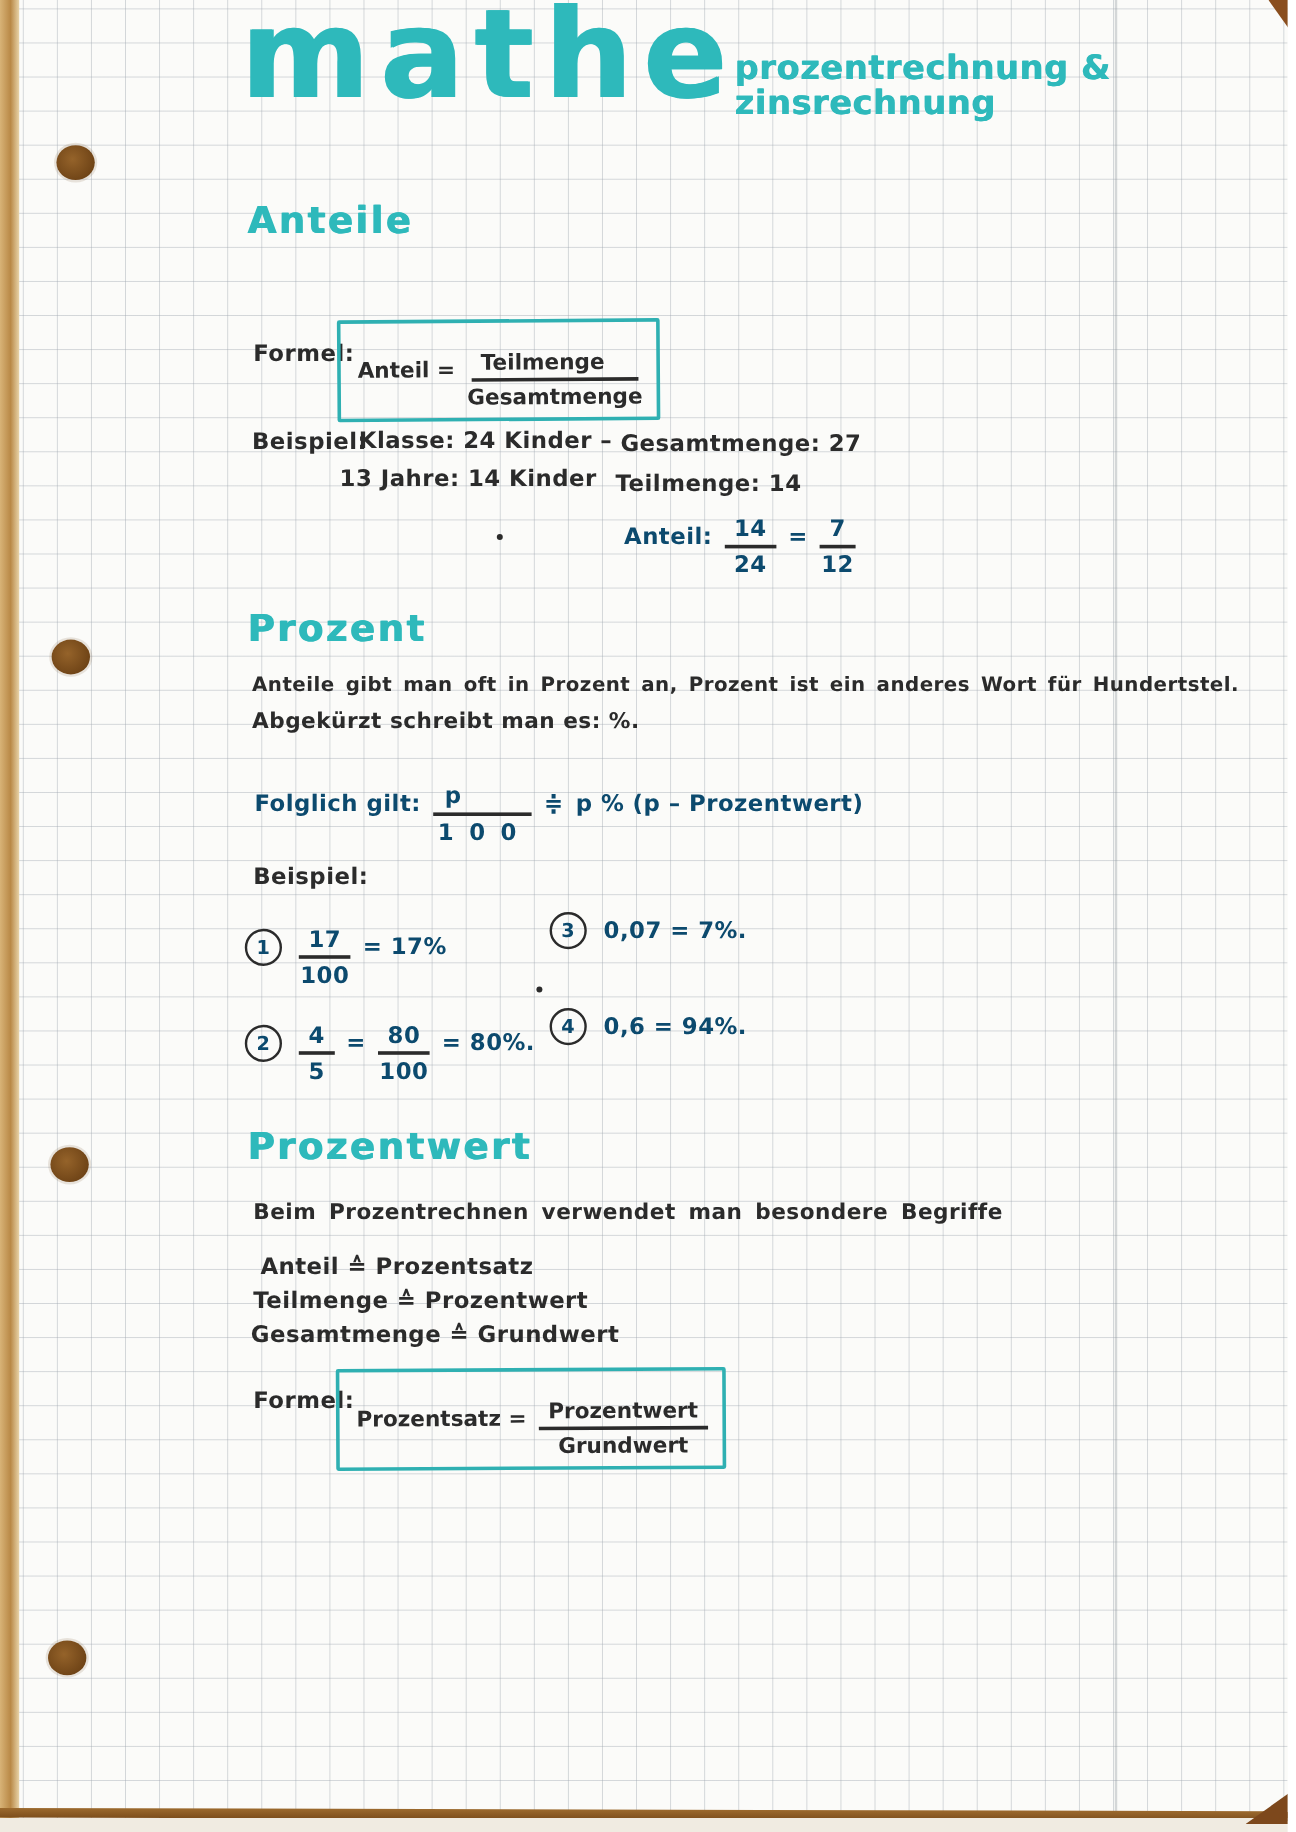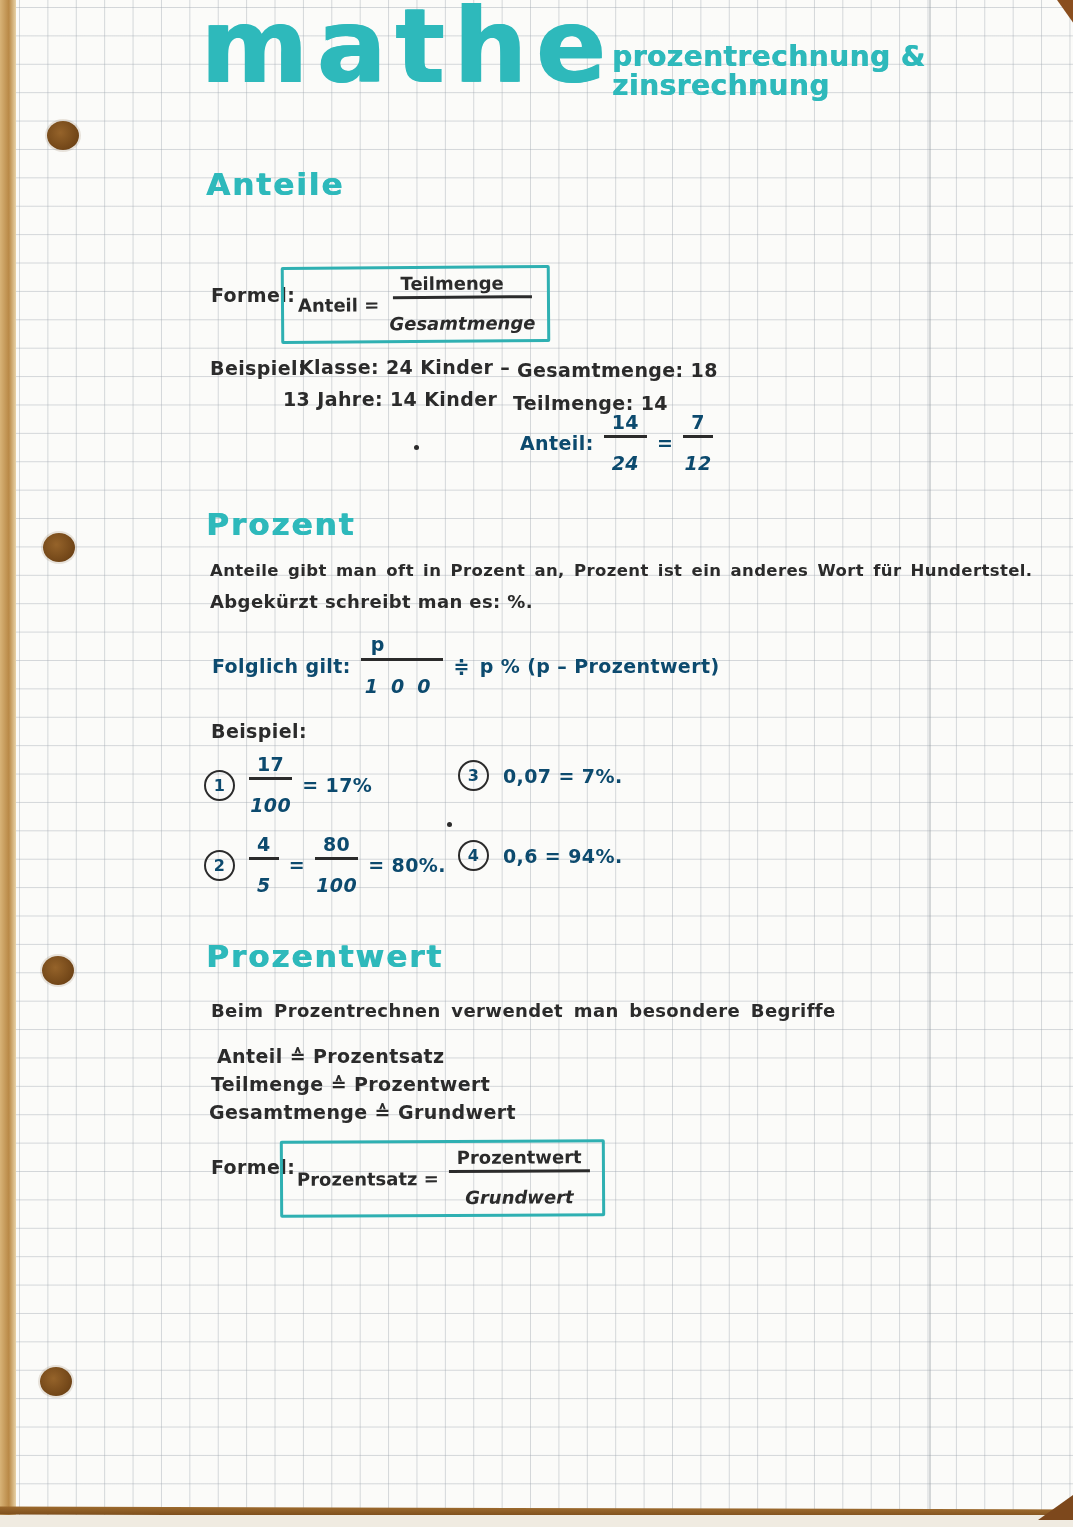--- a/index.html
+++ b/index.html
@@ -70,22 +70,22 @@
 
   
   .fbox{position:absolute;display:flex;align-items:center;gap:10px;
     border:3px solid #2fb0b2;border-radius:2px;padding:5px 12px 6px 14px;
     font-weight:bold;color:#2b2b2b;font-size:18px;white-space:nowrap;}
   .fbox1{left:281px;top:266px;transform:rotate(-0.4deg);}
   .fbox2{left:280px;top:1140px;transform:rotate(-0.3deg);}
 
   
   .frac{display:inline-flex;flex-direction:column;align-items:center;line-height:1.15;vertical-align:middle;}
-  .frac .top{border-bottom:3px solid #2b2b2b;padding:0 8px 1px;}
-  .frac .bot{padding-top:15px;font-style:italic;}
+  .frac .top{border-bottom:3px solid #2b2b2b;padding:0 8px 1px;margin-top:19px;}
+  .frac .bot{padding-top:4px;}
   .frac.ext .top{padding-right:28px;}
   .frac.pfrac .top{padding:0 56px 2px 10px;align-self:stretch;text-align:left;}
   .frac.pfrac .bot{letter-spacing:13px;padding-left:4px;}
 
   
   .row{position:absolute;display:flex;align-items:center;gap:10px;
     font-weight:bold;color:#0c4a6e;font-size:19px;white-space:nowrap;letter-spacing:0.4px;}
   .r-anteil{left:520px;top:412px;}
   .r-folglich{left:212px;top:634px;}
   .r-ex1{left:204px;top:754px;}
@@ -124,21 +124,21 @@
   <div class="fbox fbox1">
     <span>Anteil =</span>
     <span class="frac ext">
       <span class="top">Teilmenge</span>
       <span class="bot">Gesamtmenge</span>
     </span>
   </div>
   <div class="hw t-beispiel1">Beispiel:</div>
   <div class="hw t-klasse">Klasse: 24 Kinder –</div>
   <div class="hw t-jahre">13 Jahre: 14 Kinder</div>
-  <div class="hw t-gesamt">Gesamtmenge: 18</div>
+  <div class="hw t-gesamt">Gesamtmenge: 27</div>
   <div class="hw t-teil">Teilmenge: 14</div>
   <div class="row r-anteil">
     <span>Anteil:</span>
     <span class="frac">
       <span class="top">14</span>
       <span class="bot">24</span>
     </span>
     <span>=</span>
     <span class="frac">
       <span class="top">7</span>

